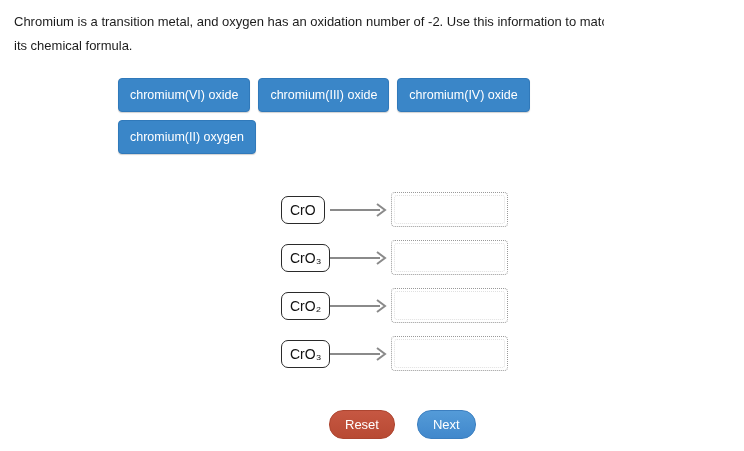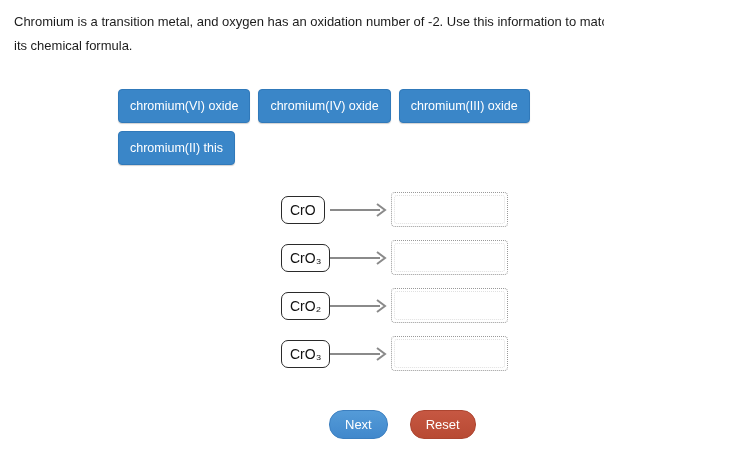--- a/index.html
+++ b/index.html
@@ -20,21 +20,21 @@
     left: 14px;
     top: 10px;
     width: 722px;
     font-size: 13px;
     line-height: 24px;
     color: #1c1c1c;
   }
   .word-bank {
     position: absolute;
     left: 118px;
-    top: 89px;
+    top: 78px;
     width: 430px;
     display: flex;
     flex-wrap: wrap;
     column-gap: 29px;
     row-gap: 17px;
     gap: 8px;
   }
   .chip {
     background: #3a86c8;
     color: #ffffff;
@@ -121,23 +121,23 @@
 </style>
 </head>
 <body>
 
 <div class="page">
 
   <p class="instructions">Chromium is a transition metal, and oxygen has an oxidation number of -2. Use this information to match each compound to its chemical formula.</p>
 
   <div class="word-bank">
     <div class="chip">chromium(VI) oxide</div>
+    <div class="chip">chromium(III) oxide</div>
     <div class="chip">chromium(IV) oxide</div>
-    <div class="chip">chromium(III) oxide</div>
-    <div class="chip">chromium(II) this</div>
+    <div class="chip">chromium(II) oxygen</div>
   </div>
 
   <div class="match-area">
 
     <div class="match-row">
       <div class="formula-wrap">
         <span class="formula">CrO</span>
       </div>
       <svg class="arrow" width="58" height="14" viewBox="0 0 58 14">
         <line x1="1" y1="7" x2="51" y2="7" stroke="#8a8a8a" stroke-width="2"></line>
@@ -183,17 +183,17 @@
         <path d="M48 1 L56 7 L48 13" fill="none" stroke="#8a8a8a" stroke-width="2"></path>
       </svg>
       <div class="drop-zone">
         <div class="drop-zone-inner"></div>
       </div>
     </div>
 
   </div>
 
   <div class="actions">
+    <button class="btn btn-reset">Reset</button>
     <button class="btn btn-next">Next</button>
-    <button class="btn btn-reset">Reset</button>
   </div>
 
 </div>
 
 </body></html>

